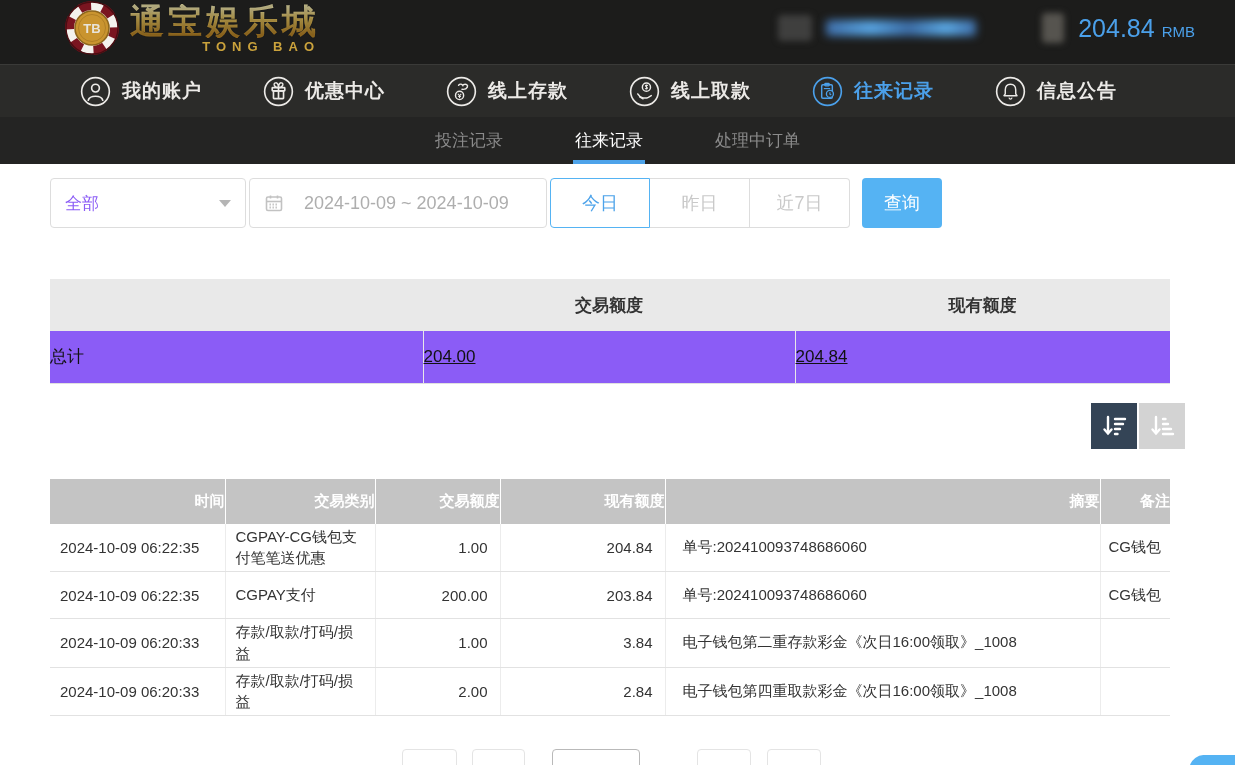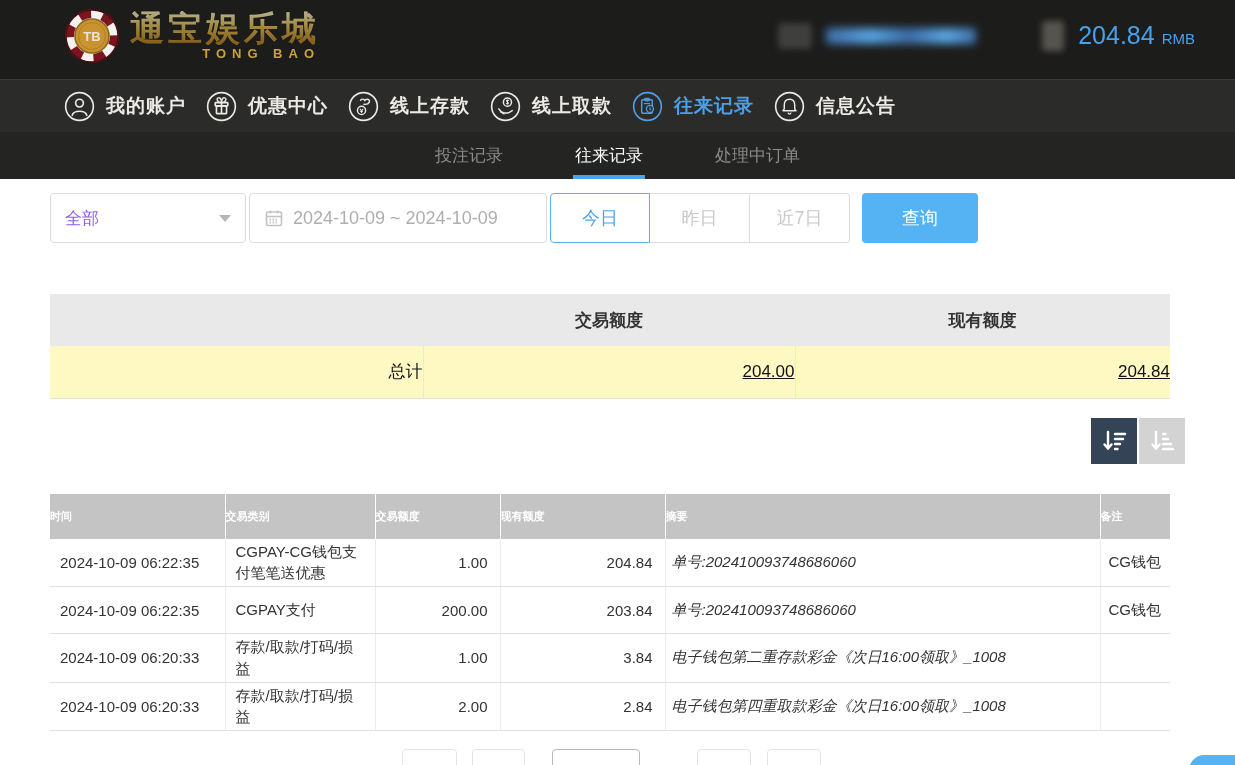--- a/index.html
+++ b/index.html
@@ -1,93 +1,93 @@
 <!DOCTYPE html>
 <html><head>
 <meta charset="utf-8">
 <style>
   * { margin:0; padding:0; box-sizing:border-box; }
   html,body { width:1235px; height:765px; overflow:hidden; background:#fff;
     font-family:"Liberation Sans","DejaVu Sans",sans-serif; }
   .page { position:relative; width:1235px; height:765px; overflow:hidden; background:#fff; }
 
   
-  .topbar { height:79px; background:#1c1c1b; display:flex; align-items:center; padding:0 40px 8px 64px; }
+  .topbar { height:64px; background:#1c1c1b; display:flex; align-items:center; padding:0 40px 8px 64px; }
   .logo { display:flex; align-items:center; gap:10px; }
   .chip { width:56px; height:56px; flex:0 0 auto; }
   .brand-text { display:flex; flex-direction:column; line-height:1; }
   .brand-cn { font-size:34px; font-weight:bold; letter-spacing:4px;
     background:linear-gradient(180deg,#f9eeb0 10%,#e7c35c 45%,#c08a28 90%);
     -webkit-background-clip:text; background-clip:text; color:transparent;
     text-shadow:0 0 1px rgba(0,0,0,.3); }
   .brand-en { font-size:13px; font-weight:bold; color:#caa23c; letter-spacing:6px; align-self:flex-end; margin-top:2px; }
   .topbar-right { margin-left:auto; display:flex; align-items:center; gap:14px; }
   .blur-avatar { width:34px; height:26px; background:#3f3f3e; border-radius:4px; filter:blur(3px); }
   .blur-user { width:150px; height:16px; border-radius:3px; filter:blur(4px);
     background:linear-gradient(90deg,#3f6ea8,#57a3e0 30%,#3c6da6 55%,#5aa7e2 80%,#3f6ea8); }
   .money-blob { width:22px; height:30px; background:#56544f; border-radius:4px; filter:blur(3px); margin-left:52px; }
   .balance { color:#4ba0ea; font-size:25px; display:flex; align-items:baseline; gap:7px; }
   .balance .cur { font-size:15px; }
 
   
-  .mainnav { height:53px; background:#2b2b29; border-top:1px solid #3a3a38; display:flex; align-items:center; gap:20px; padding-left:64px; }
+  .mainnav { height:53px; background:#2b2b29; border-top:1px solid #3a3a38; display:flex; align-items:center; gap:61px; padding-left:80px; }
   .nav-item { display:flex; align-items:center; gap:11px; color:#eceae7; cursor:pointer; }
   .nav-item .nicon { width:31px; height:31px; display:block; }
   .nav-item .nlabel { font-size:19px; font-weight:bold; letter-spacing:1px; }
   .nav-item.active { color:#4ba0ea; }
 
   
   .subtabs { height:47px; background:#242423; display:flex; justify-content:center; align-items:stretch; gap:68px; }
   .subtab { display:flex; align-items:center; font-size:17px; color:#8b8b8b; cursor:pointer; position:relative; padding:0 2px; }
   .subtab.active { color:#ffffff; }
   .subtab.active::after { content:""; position:absolute; left:0; right:0; bottom:0; height:4px; background:#4da3ea; }
 
   
   .content { padding:14px 50px 0 50px; }
   .filter-row { display:flex; align-items:stretch; height:50px; }
   .select-box { width:196px; border:1px solid #ddd; border-radius:4px; display:flex; align-items:center;
     padding:0 14px; font-size:17px; color:#8b5cf6; background:#fff; cursor:pointer; }
   .select-box .caret { margin-left:auto; width:0; height:0; border-left:6px solid transparent;
     border-right:6px solid transparent; border-top:7px solid #b5b5b5; }
-  .date-box { width:298px; border:1px solid #ddd; border-radius:4px; display:flex; align-items:center; gap:9px;
+  .date-box { width:298px; border:1px solid #ddd; border-radius:4px; display:flex; align-items:center; gap:20px;
     padding:0 14px; font-size:18px; color:#aeaeae; margin-left:3px; background:#fff; cursor:text; }
   .btn-group { display:flex; margin-left:3px; }
   .qbtn { width:100px; border:1px solid #ddd; background:#fff; font-size:18px; color:#c9c9c9;
     display:flex; align-items:center; justify-content:center; cursor:pointer; }
   .qbtn:first-child { border-radius:4px 0 0 4px; }
   .qbtn:last-child { border-radius:0 4px 4px 0; }
   .qbtn + .qbtn { border-left:none; }
   .qbtn.active { border:1px solid #55b3f3; color:#4da3ea; z-index:1; }
-  .search-btn { width:116px; margin-left:12px; background:#55b3f3; color:#fff; font-size:18px;
+  .search-btn { width:80px; margin-left:12px; background:#55b3f3; color:#fff; font-size:18px;
     border:none; border-radius:4px; display:flex; align-items:center; justify-content:center; cursor:pointer; }
 
   
   .summary { margin-top:51px; width:1120px; border-collapse:collapse; table-layout:fixed; }
   .summary th { background:#e9e9e9; height:52px; font-size:17px; font-weight:bold; color:#333; text-align:center; }
-  .summary td { height:52px; background:#fef9c3; font-size:17px; color:#111; text-align:right;
+  .summary td { height:52px; background:#8b5cf6; font-size:17px; color:#111; text-align:left;
     border-bottom:1px solid #e0e0e0; }
   .summary td + td { border-left:1px solid #e8e8e8;text-decoration:underline; }
 
   
   .sort-row { margin-top:19px; display:flex; justify-content:flex-end; gap:2px; }
   .sort-btn { width:46px; height:46px; display:flex; align-items:center; justify-content:center; cursor:pointer; }
   .sort-btn.desc { background:#344456; }
   .sort-btn.asc { background:#d3d3d3; }
   .sort-btn svg { width:28px; height:28px; }
 
   
   .records { margin-top:30px; width:1120px; border-collapse:collapse; table-layout:fixed; }
-  .records thead th { background:#c4c4c4; color:#fff; height:45px; font-size:11px; font-weight:bold; text-align:left; }
+  .records thead th { background:#c4c4c4; color:#fff; height:45px; font-size:15px; font-weight:bold; text-align:right; }
   .records thead th + th { border-left:1px solid #fff; }
   .records tbody td { height:47px; font-size:15px; color:#333; border-bottom:1px solid #e2e2e2; padding:2px 8px; background:#fff; }
   .records tbody td + td { border-left:1px solid #ececec; }
   .records td.c-time { text-align:left; padding-left:10px; }
   .records td.c-type { text-align:left; padding-left:10px; line-height:1.45; }
   .records td.c-amt, .records td.c-bal { text-align:right; padding-right:12px; }
-  .records td.c-sum { text-align:left; padding-left:6px;font-style:italic; }
+  .records td.c-sum { text-align:left; padding-left:17px; }
   .records td.c-note { text-align:left; line-height:1.45; }
 
   
   .pagination { position:absolute; top:749px; left:0; width:1235px; height:40px; }
   .pg { position:absolute; top:0; height:40px; border:1px solid #e4e4e4; border-radius:4px; background:#fff; }
   .pg.sel { border-color:#b9b9b9; }
 
   
   .corner-widget { position:absolute; right:-8px; bottom:-4px; width:52px; height:14px;
     background:#55b3f3; border-radius:10px 10px 0 0; transform:skewX(-18deg); }

